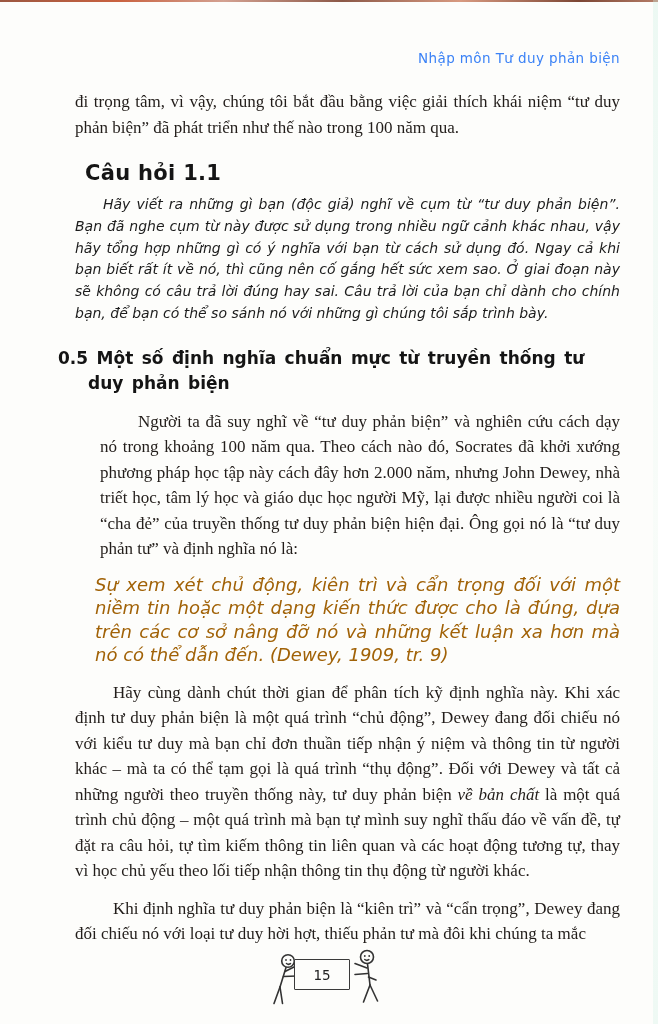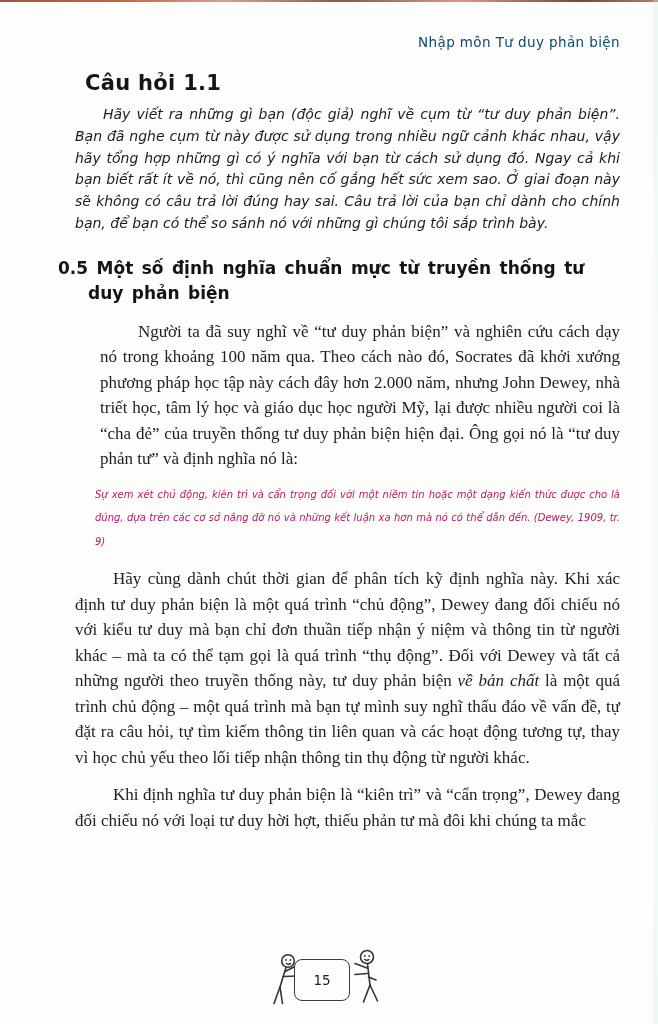--- a/index.html
+++ b/index.html
@@ -20,26 +20,26 @@
       rgba(120,60,40,.85) 52%, rgba(196,101,63,.65) 70%, rgba(110,50,30,.9) 88%, rgba(150,70,40,.7) 100%);
   }
   .scan-edge-right {
     position: absolute; top: 0; right: 0; bottom: 0; width: 5px;
     background: linear-gradient(180deg, rgba(205,240,228,.35), rgba(220,245,235,.15), rgba(205,240,228,.3));
     pointer-events: none;
   }
   .content { position: absolute; left: 75px; width: 545px; top: 0; }
 
   .running-header {
-    margin-top: 34px;
+    margin-top: 50px;
     text-align: right;
     font-family: "DejaVu Sans", sans-serif;
     font-size: 13.5px;
     letter-spacing: .4px;
-    color: #0c4a6e;
+    color: #3b82f6;
   }
 
   p { margin: 0; }
   .body-text {
     font-size: 17px;
     line-height: 25.5px;
     text-align: justify;
     color: #221d1a;
   }
   .indent { text-indent: 38px; }
@@ -88,65 +88,66 @@
     color: #141414;
   }
 
   .p-dewey { margin-top: 13px; margin-left: 25px; }
 
   .quote {
     margin-top: 11px;
     margin-left: 20px;
     font-family: "DejaVu Sans", sans-serif;
     font-style: italic;
-    font-size: 10px;
+    font-size: 18px;
     line-height: 23.5px;
     text-align: justify;
-    color: #be185d;
+    color: #a16207;
   }
 
   .p-analysis { margin-top: 13px; }
   .p-analysis em { font-style: italic; }
   .p-persistent { margin-top: 12px; }
 
   .footer {
     position: absolute;
     top: 946px;
     left: 50%;
     transform: translateX(-50%);
     width: 126px;
     height: 62px;
   }
   .footer svg { position: absolute; display: block; }
   .fig-left  { left: 0;  top: 5px; }
   .fig-right { left: 86px; top: 1px; }
   .page-number-box {
     position: absolute; left: 28px; top: 13px;
-    width: 56px; height: 42px;
+    width: 56px; height: 31px;
     border: 1.7px solid #3a3a3a;
-    border-radius: 8px;
+    border-radius: 1px;
     background: #fdfdfb;
     display: flex; align-items: center; justify-content: center;
     font-family: "DejaVu Sans", sans-serif;
     font-size: 13.5px;
     color: #222;
     box-sizing: border-box;
   }
 </style>
 </head>
 <body>
 
 <div class="page">
   <div class="scan-edge-top"></div>
   <div class="scan-edge-right"></div>
 
   <div class="content">
 
     <div class="running-header">Nhập môn Tư duy phản biện</div>
 
+    <p class="body-text intro-paragraph">đi trọng tâm, vì vậy, chúng tôi bắt đầu bằng việc giải thích khái niệm “tư duy phản biện” đã phát triển như thế nào trong 100 năm qua.</p>
 
     <div class="q-title">Câu hỏi 1.1</div>
 
     <p class="q-body"><span>Hãy viết ra những gì </span><em>bạn</em><span> (độc giả) nghĩ về cụm từ “tư duy phản biện”. Bạn đã nghe cụm từ này được sử dụng trong nhiều ngữ cảnh khác nhau, vậy hãy tổng hợp những gì có ý nghĩa với bạn từ cách sử dụng đó. Ngay cả khi bạn biết rất ít về nó, thì cũng nên cố gắng hết sức xem sao. Ở giai đoạn này sẽ không có câu trả lời đúng hay sai. Câu trả lời của bạn chỉ dành cho chính bạn, để bạn có thể so sánh nó với những gì chúng tôi sắp trình bày.</span></p>
 
     <div class="h-sec">0.5 Một số định nghĩa chuẩn mực từ truyền thống tư duy phản biện</div>
 
 
     <p class="body-text indent p-dewey">Người ta đã suy nghĩ về “tư duy phản biện” và nghiên cứu cách dạy nó trong khoảng 100 năm qua. Theo cách nào đó, Socrates đã khởi xướng phương pháp học tập này cách đây hơn 2.000 năm, nhưng John Dewey, nhà triết học, tâm lý học và giáo dục học người Mỹ, lại được nhiều người coi là “cha đẻ” của truyền thống tư duy phản biện hiện đại. Ông gọi nó là “tư duy phản tư” và định nghĩa nó là:</p>
 

